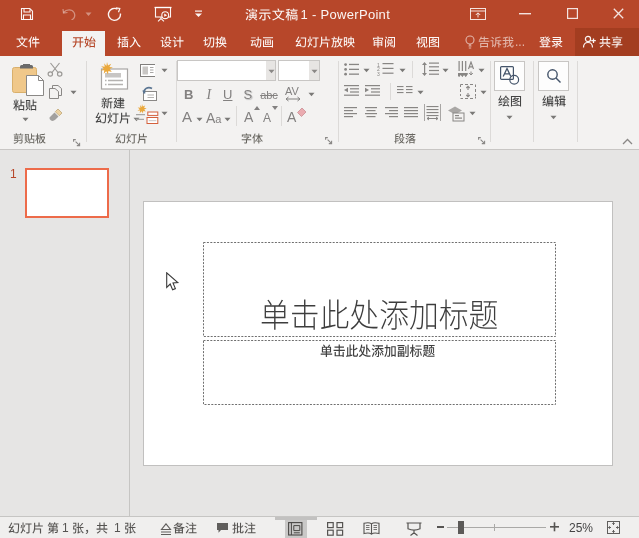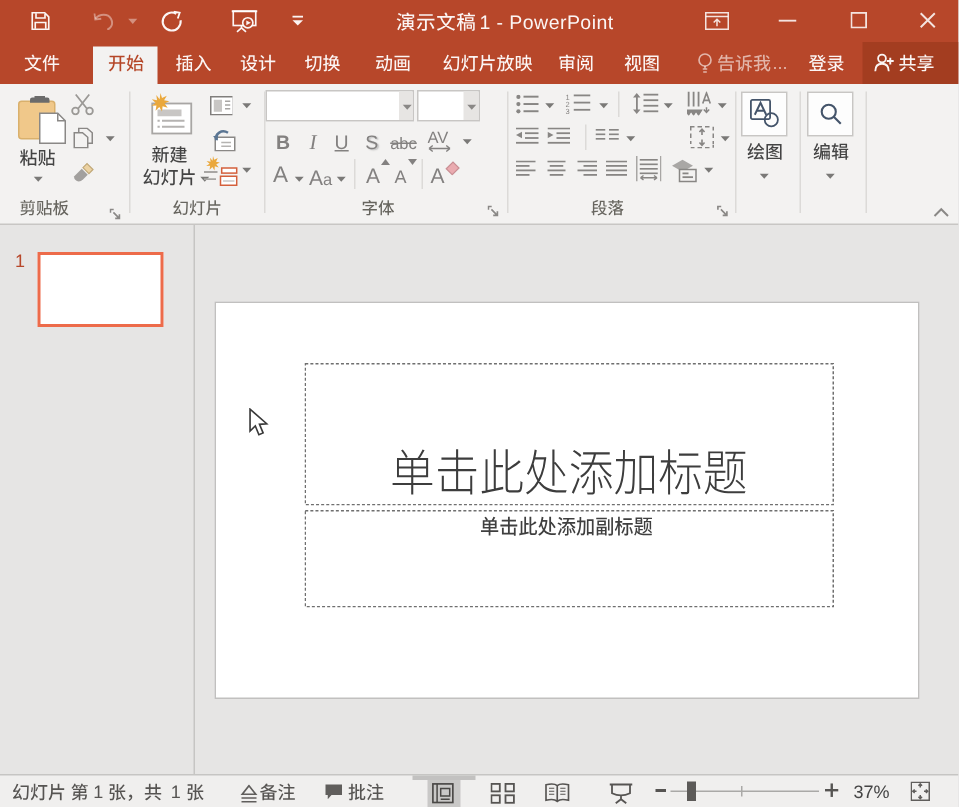--- a/index.html
+++ b/index.html
@@ -100,21 +100,21 @@
 <path d="M0.5 1.5 H17.5" stroke-width="1.3"></path>
 <rect x="1.5" y="1.5" width="15" height="9.5"></rect>
 <path d="M7 11 V13 M4 15.3 L7 12.6 L10 15.3"></path>
 <circle cx="11.2" cy="9.2" r="3.4" fill="#b7472a"></circle>
 <path d="M10.2 7.6 L13.2 9.2 L10.2 10.8 Z" fill="rgba(255,255,255,0.95)" stroke="none"></path>
   </svg>
 <svg class="ab" style="left:194px;top:10px" width="9" height="8" viewBox="0 0 9 8" fill="rgba(255,255,255,0.95)">
 <rect x="1" y="0.5" width="7" height="1.2"></rect>
     <path d="M1 3.5 L4.5 7 L8 3.5 Z"></path>
   </svg>
-<div class="ab flex" style="left:264px;top:0;height:28px;color:rgba(255,255,255,0.95);font-size:13px">
+<div class="ab flex" style="left:245px;top:0;height:28px;color:rgba(255,255,255,0.95);font-size:13px">
 <svg style="display:block;" width="53.6" height="13.0" viewBox="0 -880 4123 1000" preserveAspectRatio="none" fill="rgba(255,255,255,0.95)">
       <use href="#a6f14" x="0"></use>
       <use href="#a793a" x="1031"></use>
       <use href="#a6587" x="2062"></use>
       <use href="#a7a3f" x="3092"></use>
     </svg>
 <span style="margin-left:2px;letter-spacing:0.3px">1 - PowerPoint</span>
   </div>
 <svg class="ab" style="left:470px;top:8px" width="16" height="12" viewBox="0 0 16 12" fill="none" stroke="rgba(255,255,255,0.85)" stroke-width="1">
 <rect x="0.5" y="0.5" width="15" height="11"></rect>
@@ -629,16 +629,16 @@
 <div class="ab" style="left:437px;top:526px;width:7px;height:1.6px;background:#565452"></div>
 <div class="ab" style="left:447px;top:527px;width:99px;height:1px;background:#aaa9a7"></div>
 <div class="ab" style="left:494px;top:524px;width:1px;height:7px;background:#aaa9a7"></div>
 <div class="ab" style="left:458px;top:521px;width:6px;height:13px;background:#5c5a58"></div>
 <div class="ab" style="left:550px;top:521px;width:9px;height:12px">
     <svg width="9" height="12" viewBox="0 0 9 12" fill="#565452">
       <rect x="0" y="5" width="9" height="1.6"></rect>
       <rect x="3.7" y="1.3" width="1.6" height="9"></rect>
     </svg>
   </div>
-<div class="ab" style="left:569px;top:521px;font-size:12px;color:#444">37%</div>
+<div class="ab" style="left:569px;top:521px;font-size:12px;color:#444">25%</div>
 <svg class="ab" style="left:607px;top:521px" width="13" height="13" viewBox="0 0 13 13" fill="none" stroke="#605e5c" stroke-width="1">
 <rect x="0.5" y="0.5" width="12" height="12"></rect>
 <path d="M6.5 1.5 V4 M6.5 9 V11.5 M1.5 6.5 H4 M9 6.5 H11.5 M5.3 2.8 L6.5 1.5 L7.7 2.8 M5.3 10.2 L6.5 11.5 L7.7 10.2 M2.8 5.3 L1.5 6.5 L2.8 7.7 M10.2 5.3 L11.5 6.5 L10.2 7.7"></path>
   </svg>
 </body></html>

